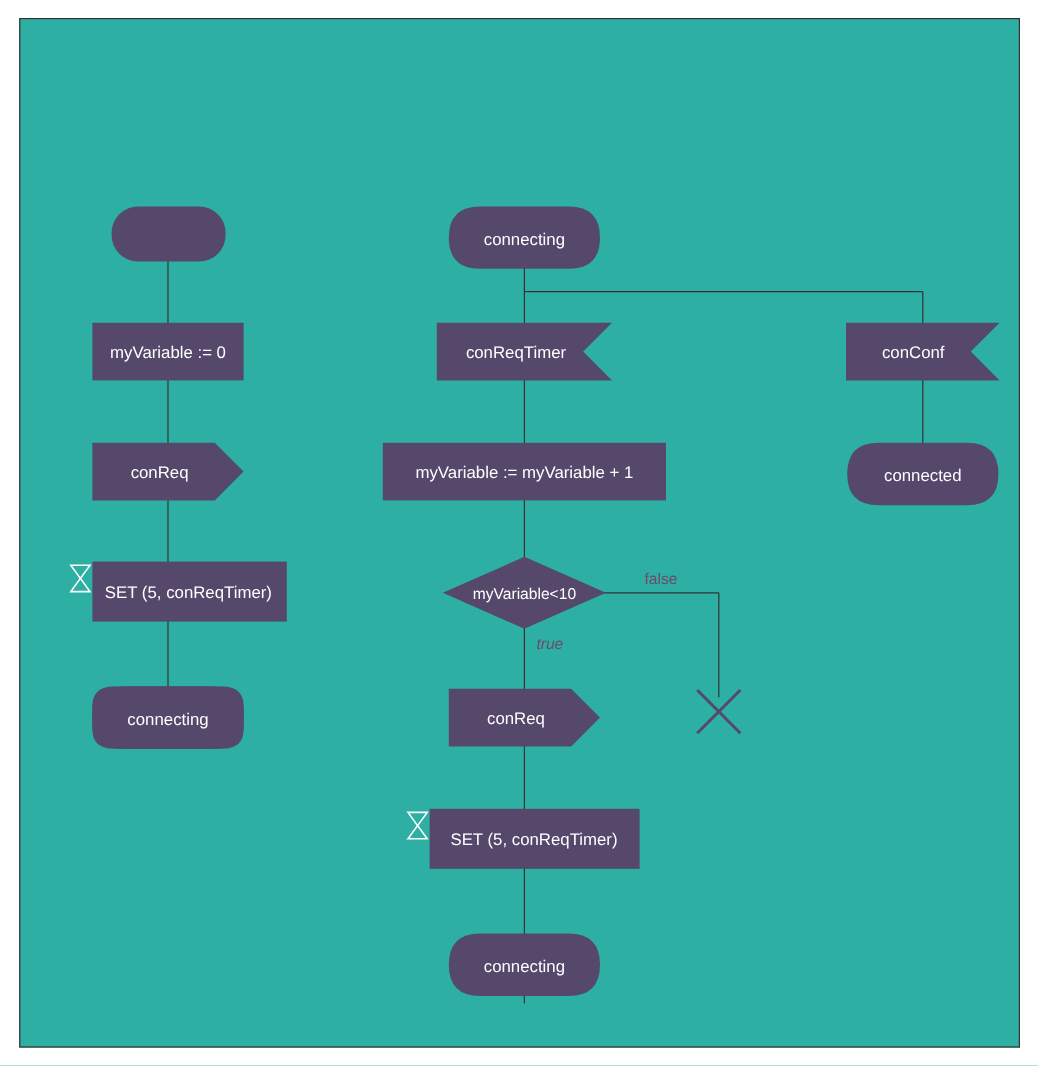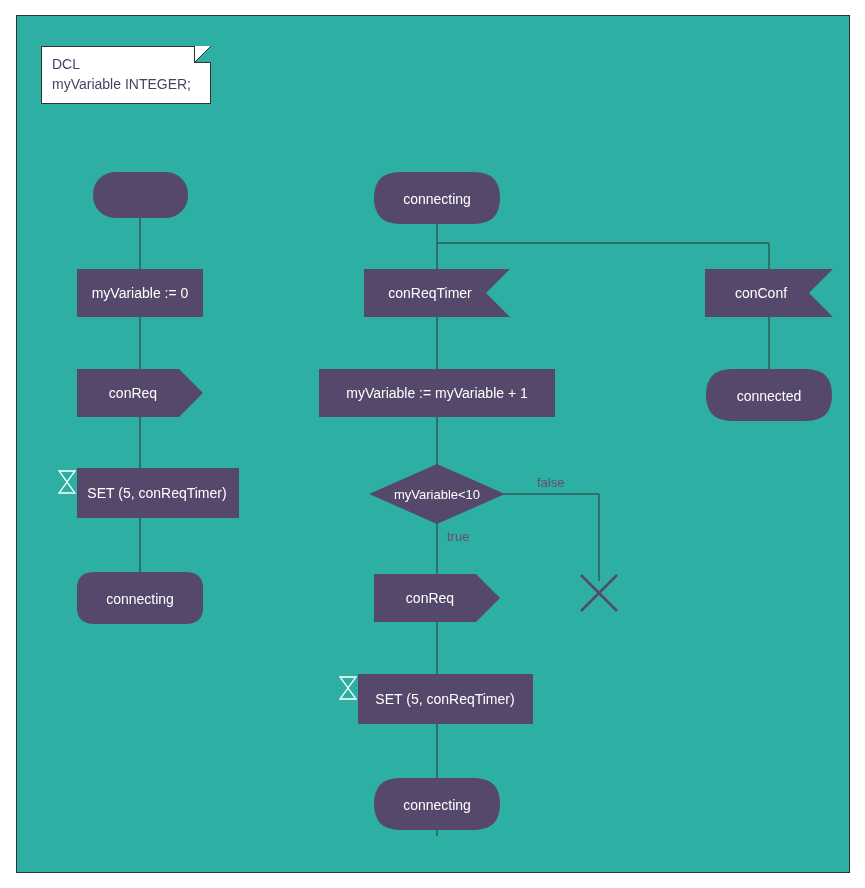--- a/index.html
+++ b/index.html
@@ -56,24 +56,20 @@
     font-size: 13px;
     color: #6d4a6a;
   }
 </style>
 </head>
 <body>
 
 <div class="canvas">
   <div class="frame">
 
-    <div class="note" style="left:24px; top:30px; width:148px; height:40px;">
-      <div>DCL</div>
-      <div>myVariable INTEGER;</div>
-    </div>
 
     <svg class="shape" style="left:0;top:0;" width="832" height="856">
       <line x1="123" y1="195" x2="123" y2="590" stroke="#333" stroke-width="1"></line>
     </svg>
 
     <svg class="shape" style="left:76px; top:156px;" width="95" height="46">
       <rect x="0" y="0" width="95" height="46" rx="22" ry="22" fill="#55486b"></rect>
     </svg>
 
     <svg class="shape" style="left:60px; top:253px;" width="126" height="48">
@@ -129,21 +125,21 @@
 
     <svg class="shape" style="left:302px; top:353px;" width="236" height="48">
       <rect x="0" y="0" width="236" height="48" fill="#55486b"></rect>
       <text x="118" y="29" text-anchor="middle" fill="#fff" font-size="14">myVariable := myVariable + 1</text>
     </svg>
 
     <svg class="shape" style="left:352px; top:448px;" width="136" height="60">
       <polygon points="68,0 136,30 68,60 0,30" fill="#55486b"></polygon>
       <text x="68" y="35" text-anchor="middle" fill="#fff" font-size="13">myVariable&lt;10</text>
     </svg>
-    <div class="edge-label" style="left:430px; top:513px;">true</div>
+    <div class="edge-label" style="left:430px; top:513px;font-style:italic;">true</div>
     <div class="edge-label" style="left:520px; top:459px;">false</div>
 
     <svg class="shape" style="left:560px; top:555px;" width="44" height="44">
       <line x1="4" y1="4" x2="40" y2="40" stroke="#55486b" stroke-width="2.5"></line>
       <line x1="40" y1="4" x2="4" y2="40" stroke="#55486b" stroke-width="2.5"></line>
     </svg>
 
     <svg class="shape" style="left:357px; top:558px;" width="126" height="48">
       <polygon points="0,0 102,0 126,24 102,48 0,48" fill="#55486b"></polygon>
       <text x="56" y="29" text-anchor="middle" fill="#fff" font-size="14">conReq</text>

